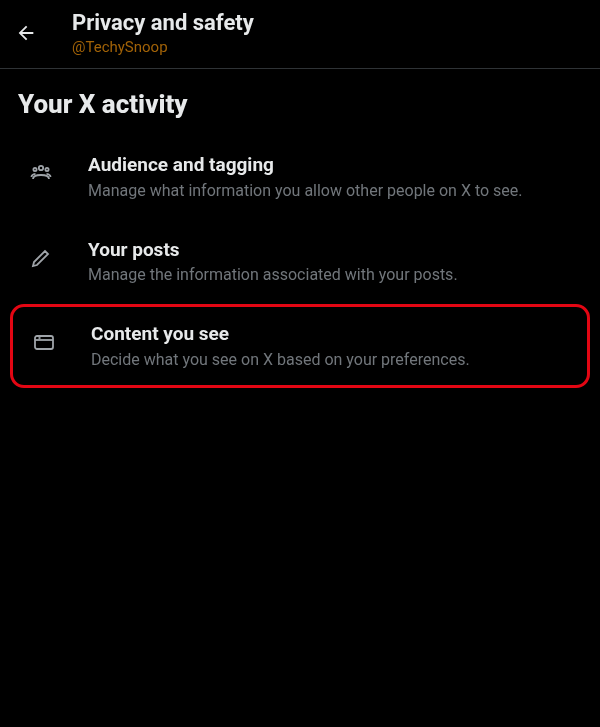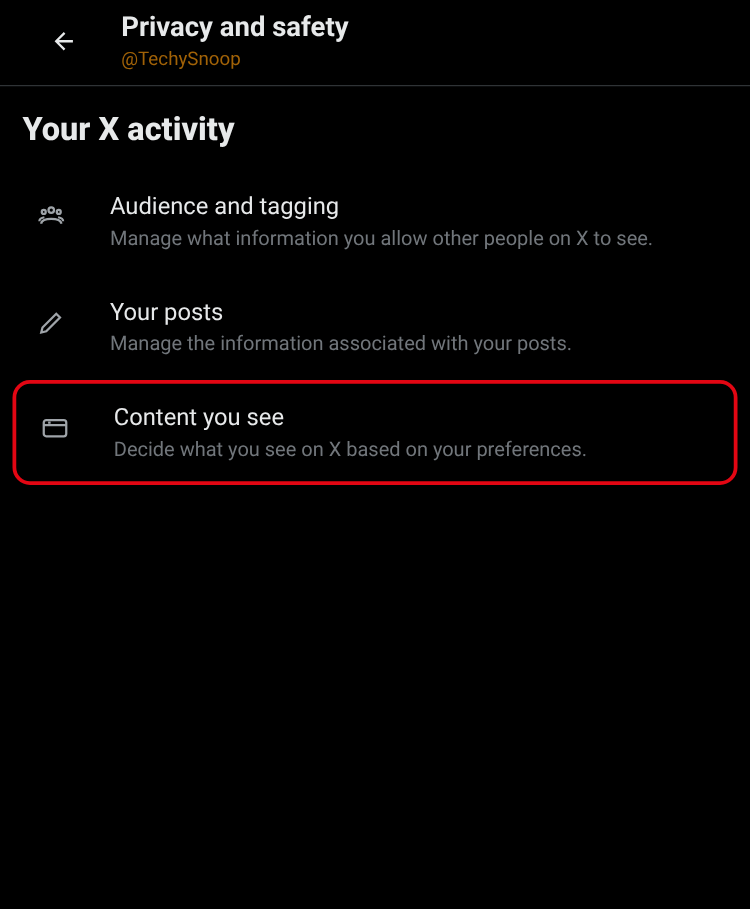--- a/index.html
+++ b/index.html
@@ -11,21 +11,21 @@
       width: 600px;
       height: 727px;
       background: #000;
       color: #e7e9ea;
       font-family: -apple-system, BlinkMacSystemFont, "Segoe UI", Roboto, Helvetica, Arial, sans-serif;
       overflow: hidden;
     }
     .header {
       display: flex;
       align-items: center;
-      padding: 10px 33px 12px;
+      padding: 10px 8px 12px;
       border-bottom: 1px solid #2f3336;
     }
     .back-btn {
       width: 36px;
       height: 36px;
       display: flex;
       align-items: center;
       justify-content: center;
       margin-right: 28px;
       cursor: pointer;
@@ -85,21 +85,21 @@
       fill: none;
       stroke: #9fa4a9;
       stroke-width: 1.8;
     }
     .menu-text {
       padding-left: 24px;
       padding-right: 10px;
     }
     .menu-title {
       font-size: 19px;
-      font-weight: 400;
+      font-weight: 700;
       color: #e7e9ea;
       line-height: 1.3;
       margin-bottom: 2px;
     }
     .menu-desc {
       font-size: 16px;
       color: #71767b;
       line-height: 1.35;
     }
   </style>

